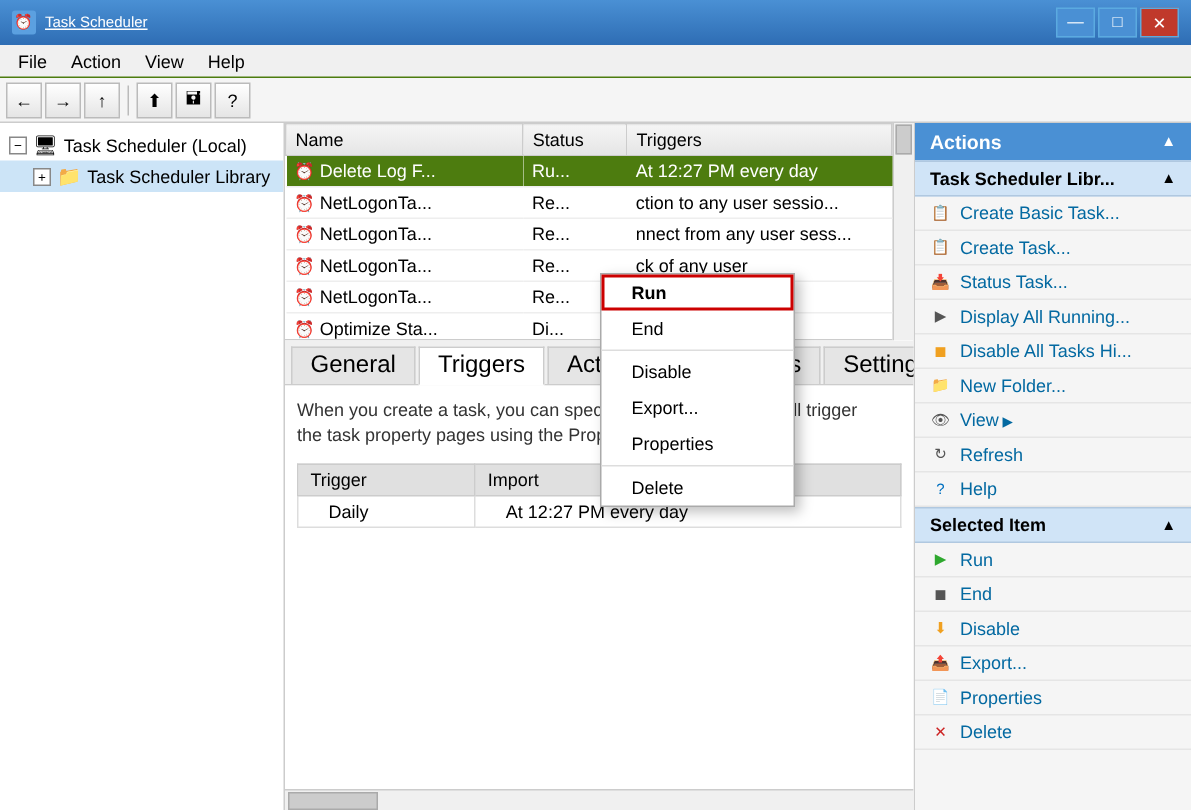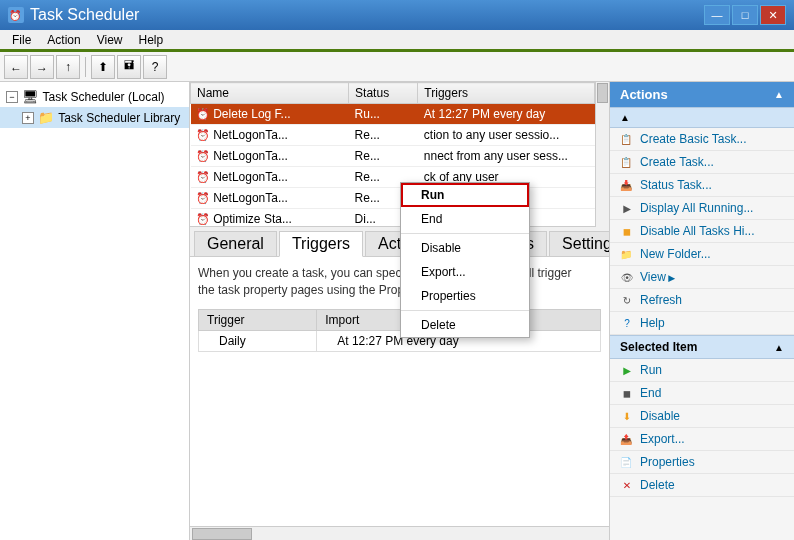--- a/index.html
+++ b/index.html
@@ -32,21 +32,22 @@
       width: 16px;
       height: 16px;
       background: #5ba0e0;
       border-radius: 2px;
       display: flex;
       align-items: center;
       justify-content: center;
       font-size: 10px;
     }
     .title-bar-title {
-      font-size: 16px;
+      font-size: 10px;
+      text-decoration: underline;
     }
     .title-bar-controls {
       display: flex;
       gap: 2px;
     }
     .title-btn {
       width: 26px;
       height: 20px;
       background: #4a90d4;
       border: 1px solid #5baae0;
@@ -59,21 +60,21 @@
     }
     .title-btn.close { background: #c0392b; }
 
     
     .menu-bar {
       background: #f0f0f0;
       height: 22px;
       display: flex;
       align-items: center;
       padding: 0 4px;
-      border-bottom: 3px solid #4d7c0f;
+      border-bottom: 1px solid #4d7c0f;
     }
     .menu-item {
       padding: 2px 8px;
       cursor: pointer;
       font-size: 12px;
     }
 
     
     .toolbar {
       background: #f5f5f5;
@@ -169,21 +170,21 @@
     }
     .task-table td {
       border-bottom: 1px solid #eee;
       padding: 3px 6px;
       white-space: nowrap;
       overflow: hidden;
       text-overflow: ellipsis;
       max-width: 120px;
     }
     .task-table tr.selected td {
-      background: #c2410c;
+      background: #4d7c0f;
       color: white;
     }
     .task-row-icon {
       font-size: 11px;
       margin-right: 3px;
     }
     .table-scroll {
       overflow-y: auto;
       overflow-x: auto;
       flex-shrink: 0;
@@ -503,20 +504,21 @@
       </div>
   </div>
 
   <div class="right-panel">
     <div class="actions-header">
       <span>Actions</span>
       <span style="font-size:10px;">▲</span>
     </div>
     <div id="right-panel-content">
         <div class="actions-section-header">
+          <span>Task Scheduler Libr...</span>
           <span style="font-size:10px;">▲</span>
         </div>
         <div class="action-item">
       <span class="action-icon" style="color:#555">📋</span>
       <span class="action-label">Create Basic Task...</span>
     </div>
         <div class="action-item">
       <span class="action-icon" style="color:#555">📋</span>
       <span class="action-label">Create Task...</span>
     </div>

